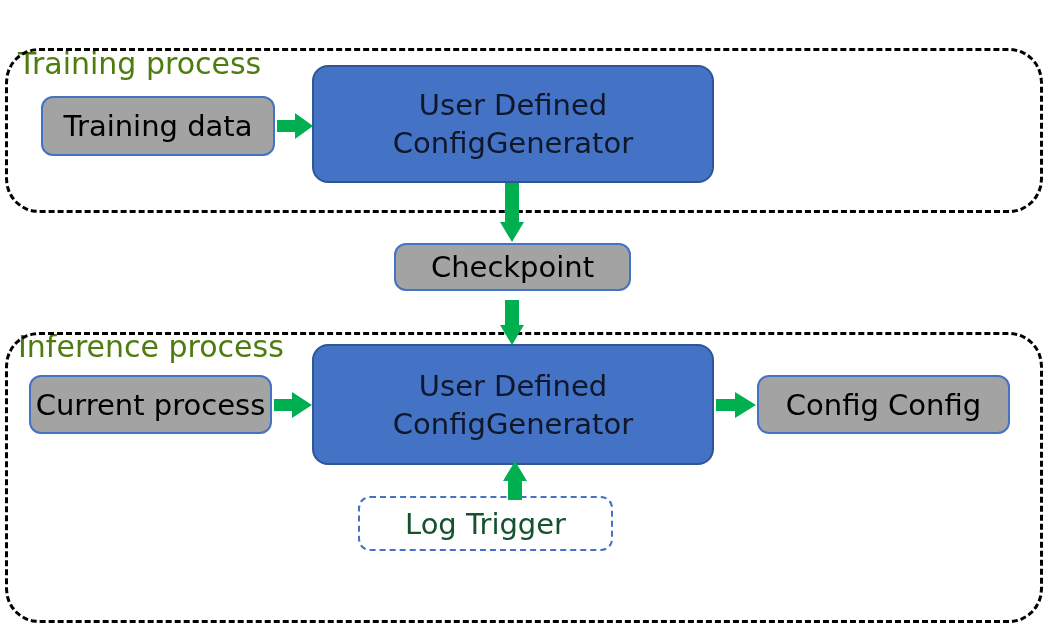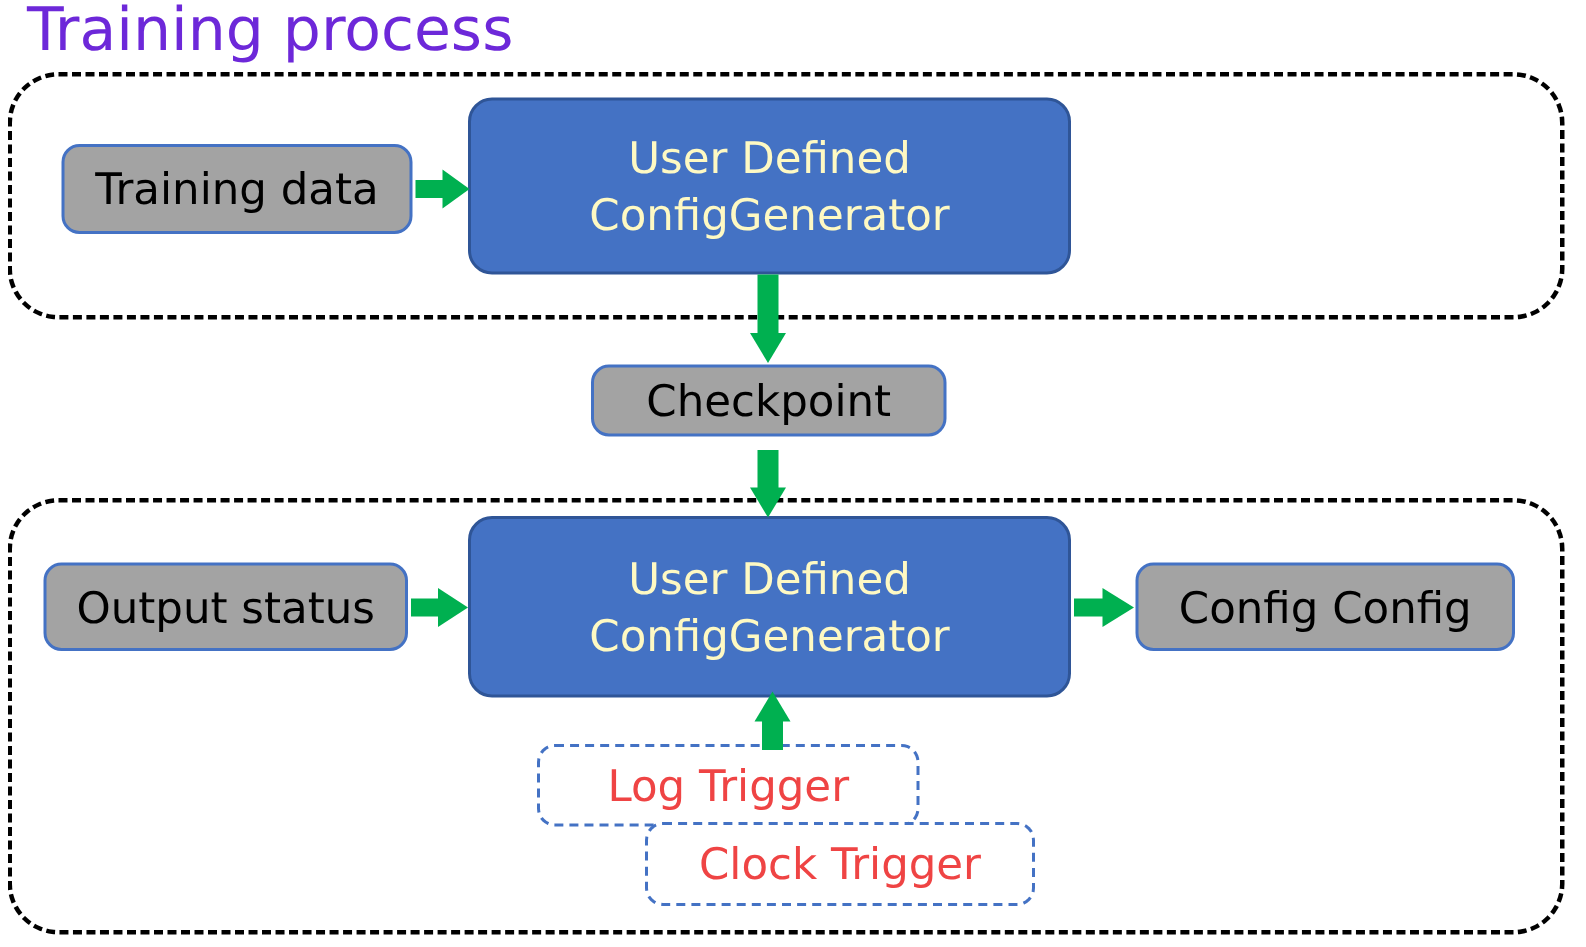--- a/index.html
+++ b/index.html
@@ -25,24 +25,25 @@
     border: 3px dashed #000000;
     border-radius: 34px;
     background: transparent;
   }
   #group-training { left: 5px;  top: 48px;  width: 1038px; height: 165px; }
   #group-inference { left: 5px; top: 332px; width: 1038px; height: 291px; }
 
   
   .group-caption {
     position: absolute;
-    color: #6d28d9;
-    font-size: 40px;
+    color: #4d7c0f;
+    font-size: 30px;
     line-height: 34px;
     white-space: nowrap;
+    margin-top: 44px;
   }
   #caption-training  { left: 18px; top: 3px; }
   #caption-inference { left: 18px; top: 286px; }
 
   
   .node-plain {
     position: absolute;
     box-sizing: border-box;
     border: 2px solid #4472C4;
     border-radius: 12px;
@@ -64,39 +65,39 @@
   .node-process {
     position: absolute;
     box-sizing: border-box;
     background: #4472C4;
     border: 2px solid #2F5597;
     border-radius: 16px;
     display: flex;
     flex-direction: column;
     align-items: center;
     justify-content: center;
-    color: #fef9c3;
+    color: #0f172a;
     font-size: 29px;
     line-height: 38px;
     text-align: center;
   }
   #node-train-generator     { left: 312px; top: 65px;  width: 402px; height: 118px; }
   #node-inference-generator { left: 312px; top: 344px; width: 402px; height: 121px; }
 
   
   .node-trigger {
     position: absolute;
     box-sizing: border-box;
     border: 2px dashed #4472C4;
     border-radius: 12px;
     background: transparent;
     display: flex;
     align-items: center;
     justify-content: center;
-    color: #ef4444;
+    color: #14532d;
     font-size: 29px;
     line-height: 32px;
     white-space: nowrap;
   }
   #node-log-trigger   { left: 358px; top: 496px; width: 255px; height: 55px; z-index: 3; }
   #node-clock-trigger { left: 430px; top: 548px; width: 260px; height: 56px; z-index: 4; background: #ffffff; }
 
   
   #arrow-layer {
     position: absolute;
@@ -107,46 +108,46 @@
     z-index: 5;
   }
 </style>
 </head>
 <body>
 
 <div id="diagram-root">
 
   <div class="group-caption" id="caption-training">Training process</div>
 
+  <div class="group-caption" id="caption-inference">Inference process</div>
 
   <div class="group-box" id="group-training"></div>
 
   <div class="group-box" id="group-inference"></div>
 
   <div class="node-plain" id="node-training-data">Training data</div>
 
   <div class="node-process" id="node-train-generator">
     <span>User Defined</span>
     <span>ConfigGenerator</span>
   </div>
 
   <div class="node-plain" id="node-checkpoint">Checkpoint</div>
 
-  <div class="node-plain" id="node-current-status">Output status</div>
+  <div class="node-plain" id="node-current-status">Current process</div>
 
   <div class="node-process" id="node-inference-generator">
     <span>User Defined</span>
     <span>ConfigGenerator</span>
   </div>
 
   <div class="node-plain" id="node-output-config">Config Config</div>
 
   <div class="node-trigger" id="node-log-trigger">Log Trigger</div>
 
-  <div class="node-trigger" id="node-clock-trigger">Clock Trigger</div>
 
   <svg id="arrow-layer" viewBox="0 0 1057 631">
 
     <g>
       <rect x="277" y="120" width="23" height="12" fill="#00B050"></rect>
       <polygon points="295,113 313,126 295,139" fill="#00B050"></polygon>
     </g>
 
     <g>
       <rect x="505" y="183" width="14" height="42" fill="#00B050"></rect>

